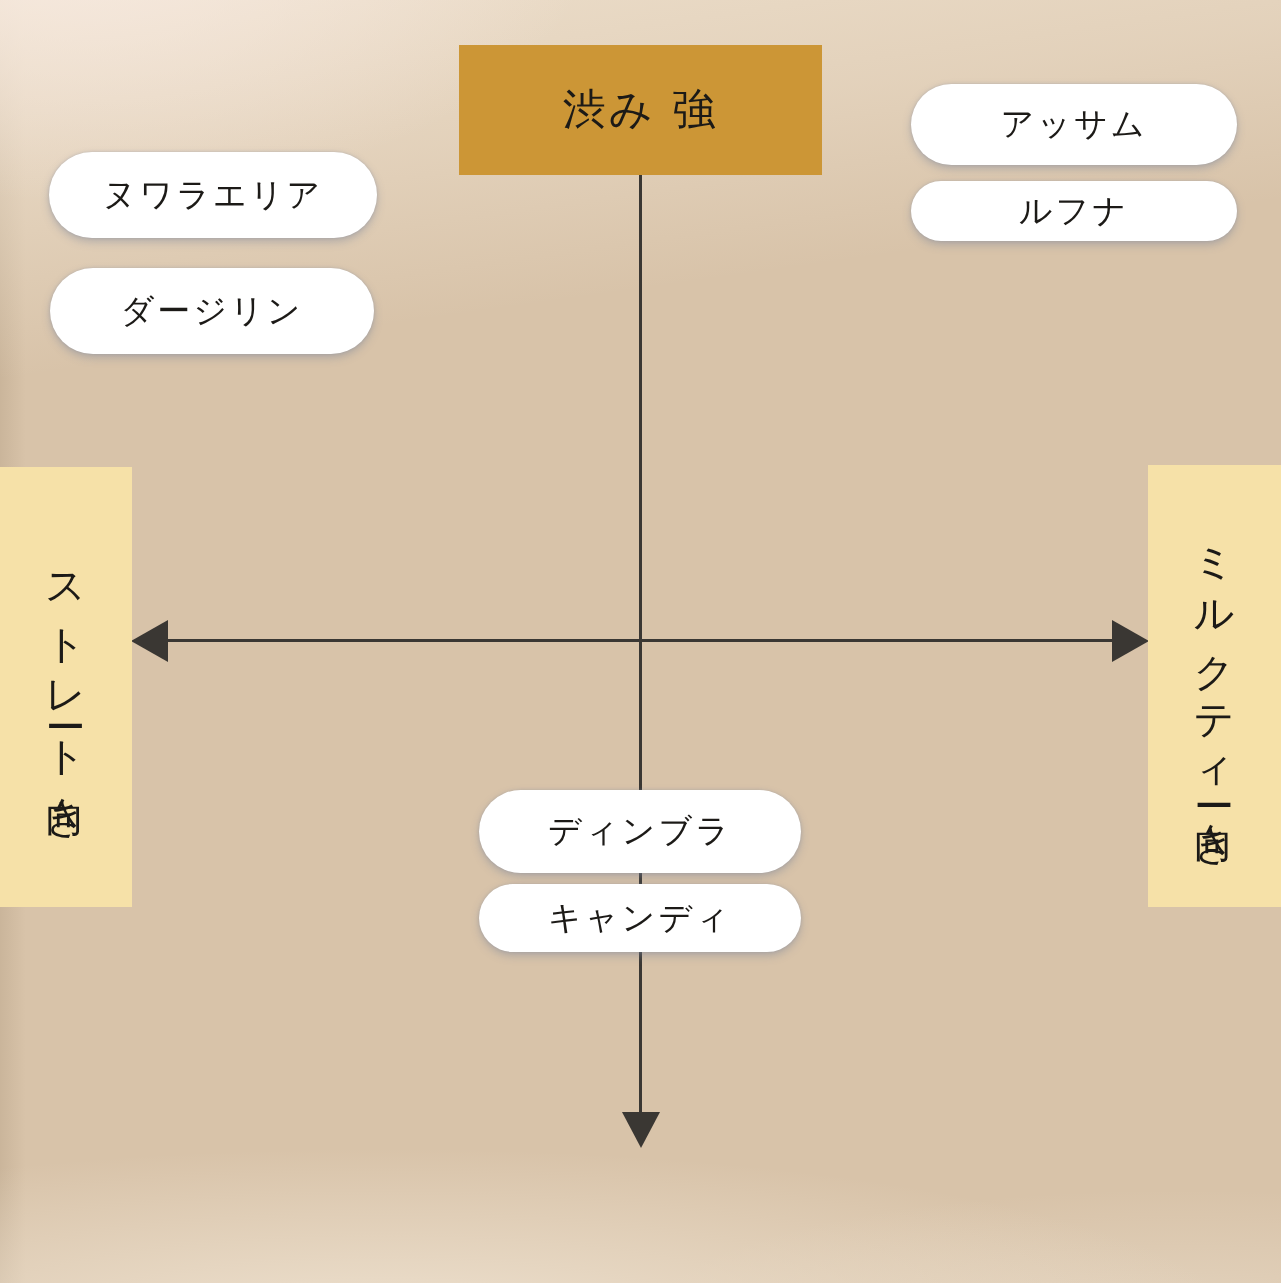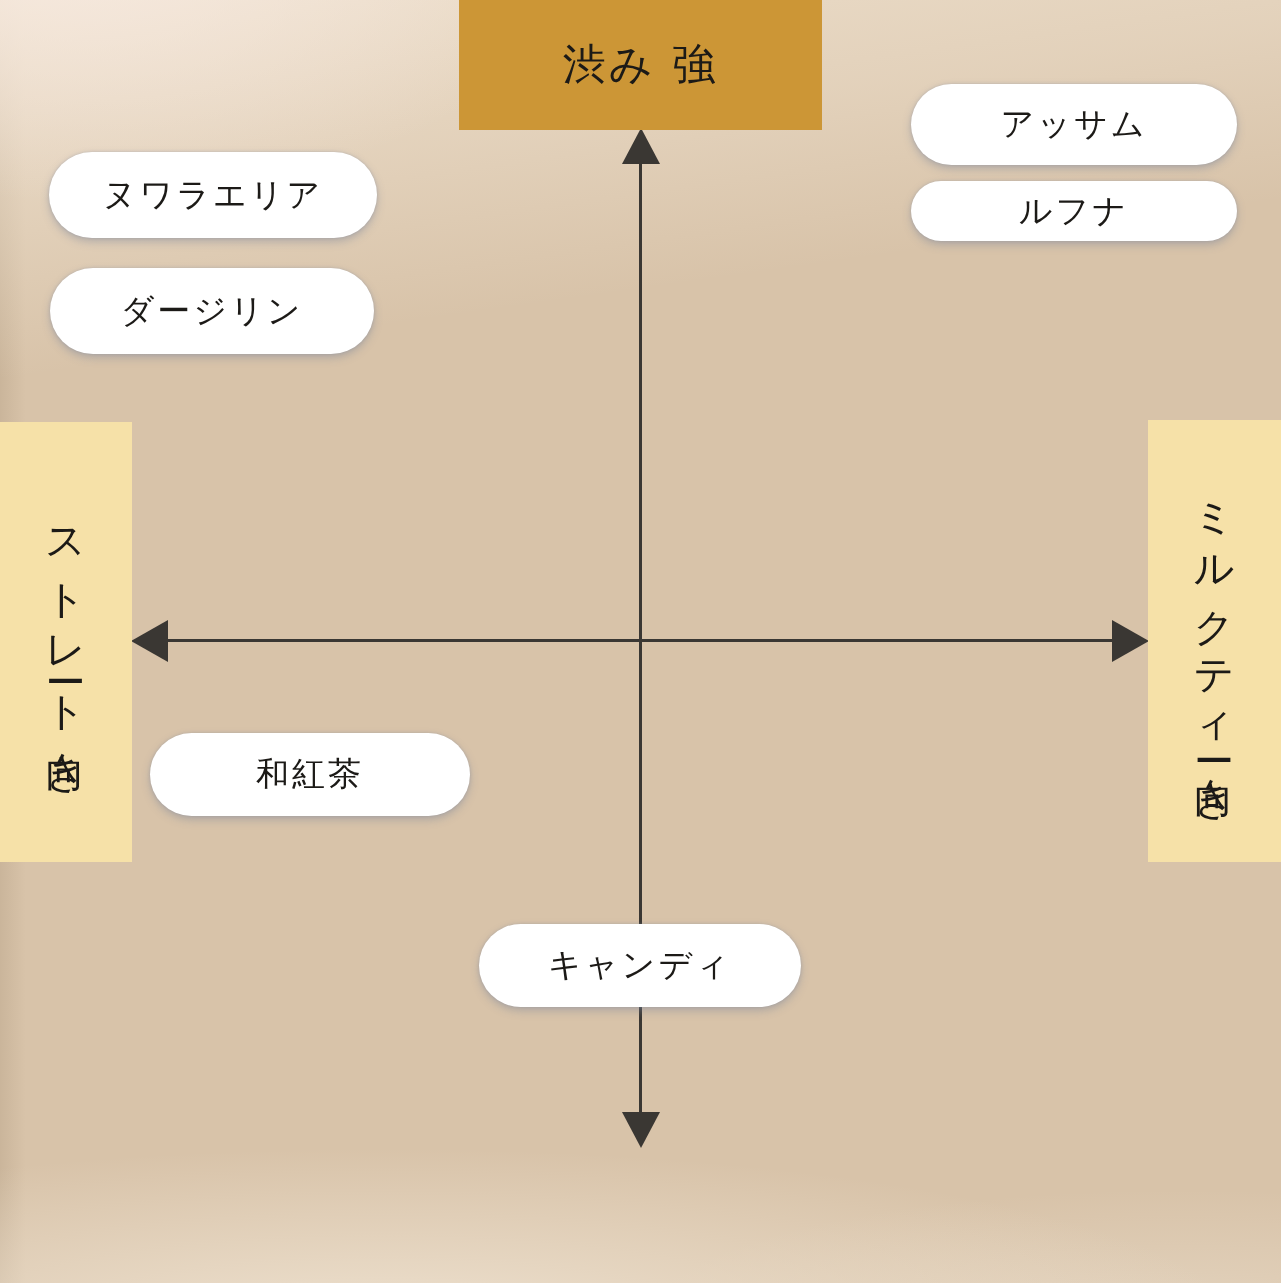--- a/index.html
+++ b/index.html
@@ -43,20 +43,21 @@
   .arrow-up{left:622px;top:128px;border-left:19px solid transparent;border-right:19px solid transparent;border-bottom:36px solid var(--arrow);}
   .arrow-down{left:622px;top:1112px;border-left:19px solid transparent;border-right:19px solid transparent;border-top:36px solid var(--arrow);}
   .arrow-left{left:131px;top:620px;border-top:21px solid transparent;border-bottom:21px solid transparent;border-right:37px solid var(--arrow);}
   .arrow-right{left:1112px;top:620px;border-top:21px solid transparent;border-bottom:21px solid transparent;border-left:37px solid var(--arrow);}
 
   
   .banner{
     position:absolute;z-index:3;
     display:flex;align-items:center;justify-content:center;
     color:var(--ink);
+    margin-top:45px;
   }
   .banner-h{background:var(--gold-banner);font-size:43px;letter-spacing:3px;font-weight:500;}
   .banner-top{left:459px;top:0;width:363px;height:130px;}
   .banner-bottom{left:459px;top:1148px;width:363px;height:135px;}
   .banner-v{background:var(--cream-banner);font-size:40px;}
   .banner-left{left:0;top:422px;width:132px;height:440px;}
   .banner-right{left:1148px;top:420px;width:133px;height:442px;}
   .banner-v .v-text{
     writing-mode:vertical-rl;
     letter-spacing:7px;
@@ -72,21 +73,21 @@
     font-size:33px;letter-spacing:3px;color:var(--ink);
     box-shadow:0 4px 8px rgba(126,136,156,.45), 0 0 3px rgba(126,136,156,.35);
   }
   .pill-nuwara-eliya{left:49px;top:152px;width:328px;height:86px;}
   .pill-darjeeling{left:50px;top:268px;width:324px;height:86px;}
   .pill-assam{left:911px;top:84px;width:326px;height:81px;}
   .pill-ruhuna{left:911px;top:181px;width:326px;height:60px;}
   .pill-uva{left:479px;top:483px;width:321px;height:84px;}
   .pill-wakoucha{left:150px;top:733px;width:320px;height:83px;}
   .pill-dimbula{left:479px;top:790px;width:322px;height:83px;}
-  .pill-kandy{left:479px;top:924px;width:322px;height:83px;}
+  .pill-kandy{left:479px;top:884px;width:322px;height:68px;}
 </style>
 </head>
 <body>
 
 <div class="stage">
   <div class="bg-texture"></div>
 
   <div class="axis-line vertical"></div>
   <div class="axis-line horizontal"></div>
 
@@ -110,19 +111,19 @@
   </div>
   <div class="pill pill-darjeeling">
     <span>ダージリン</span>
   </div>
   <div class="pill pill-assam">
     <span>アッサム</span>
   </div>
   <div class="pill pill-ruhuna">
     <span>ルフナ</span>
   </div>
-  <div class="pill pill-wakoucha">
-    <span>和紅茶</span>
+  <div class="pill pill-dimbula">
+    <span>ディンブラ</span>
   </div>
   <div class="pill pill-kandy">
     <span>キャンディ</span>
   </div>
 </div>
 
 </body></html>

